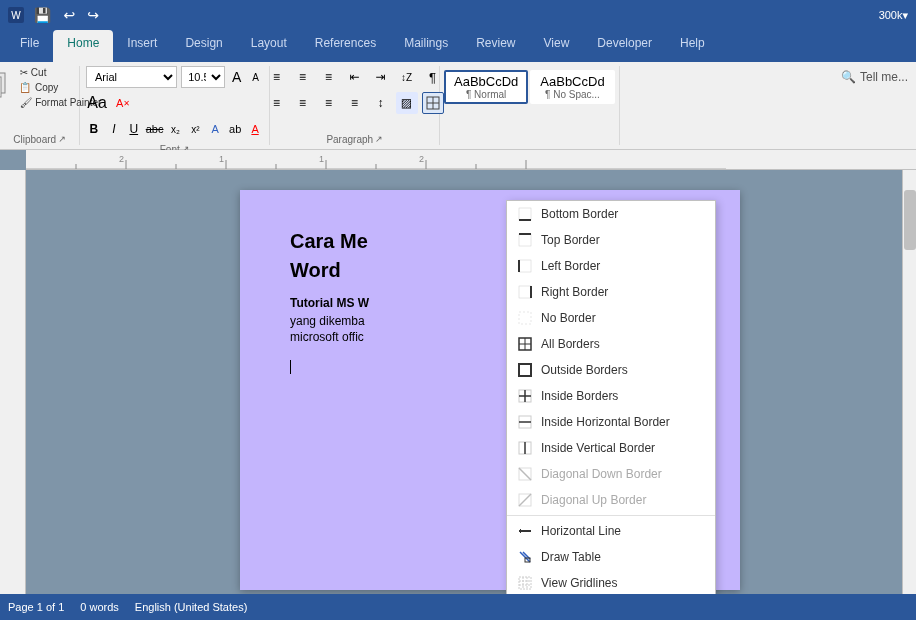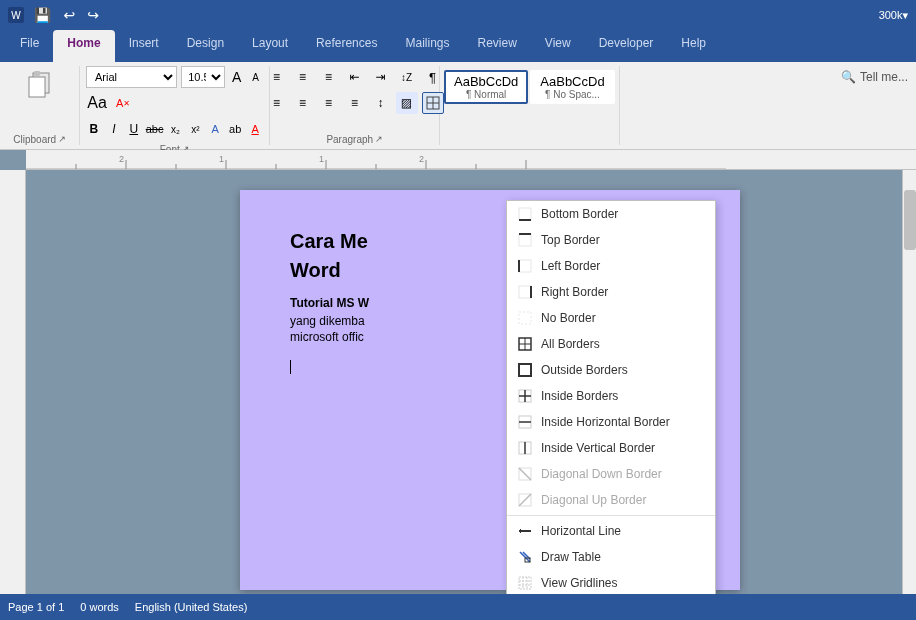--- a/index.html
+++ b/index.html
@@ -31,22 +31,22 @@
     }
     .ribbon-tab {
       padding: 6px 14px 12px;
       color: #ccd9f0;
       font-size: 12px;
       cursor: pointer;
       border-radius: 4px 4px 0 0;
     }
     .ribbon-tab.active {
       background: #f0f0f0;
-      color: #701a75;
-      font-weight: 700;
+      color: #0f766e;
+      font-weight: 400;
     }
 
     
     .ribbon {
       background: #f0f0f0;
       border-bottom: 1px solid #c8c8c8;
       display: flex;
       align-items: stretch;
       padding: 4px 0;
       height: 88px;
@@ -336,20 +336,25 @@
   <div class="ribbon-group clipboard-group">
     <div class="ribbon-group-content">
       <div class="paste-btn">
         <div class="paste-icon">
           <svg width="30" height="34" viewBox="0 0 30 34">
             <rect x="8" y="4" width="16" height="20" fill="#e8e8e8" stroke="#888" stroke-width="1"></rect>
             <rect x="4" y="8" width="16" height="20" fill="white" stroke="#888" stroke-width="1"></rect>
             <rect x="9" y="2" width="6" height="5" fill="#c0c0c0" rx="1"></rect>
           </svg>
         </div>
+      </div>
+      <div class="small-btns">
+        <div class="small-btn">✂ Cut</div>
+        <div class="small-btn">📋 Copy</div>
+        <div class="small-btn">🖌 Format Painter</div>
       </div>
     </div>
     <div class="ribbon-group-label">
       <span>Clipboard</span>
       <span style="font-size:9px;">↗</span>
     </div>
   </div>
 
   <div class="ribbon-group font-group">
     <div style="display:flex;flex-direction:column;gap:2px;flex:1;width:100%;">

